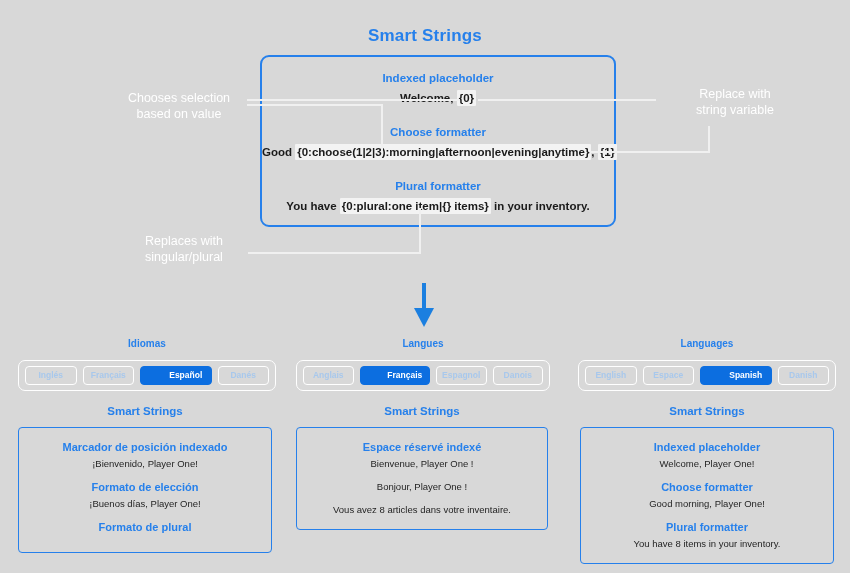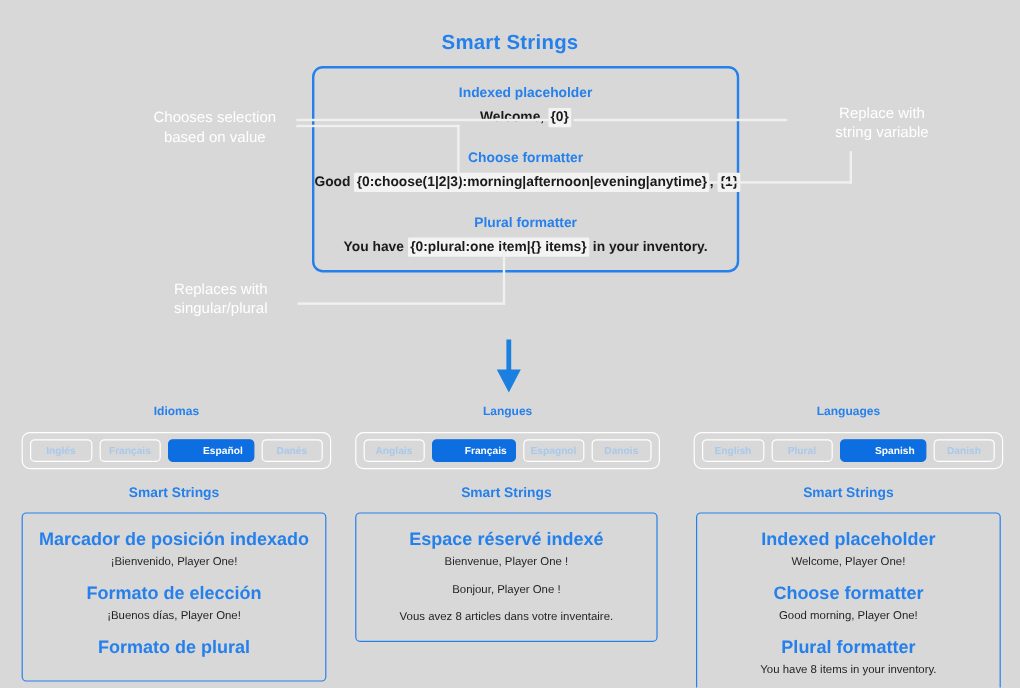--- a/index.html
+++ b/index.html
@@ -188,21 +188,21 @@
   .res-card {
     border: 1.5px solid #2680eb;
     border-radius: 4px;
     padding: 13px 8px 14px;
     box-sizing: border-box;
   }
   .res-row { text-align: center; }
   .res-row + .res-row { margin-top: 12px; }
   .res-key {
     color: #2680eb;
-    font-size: 15px;
+    font-size: 11px;
     font-weight: bold;
     margin-bottom: 5px;
   }
   .res-val {
     color: #1f1f1f;
     font-size: 9.5px;
   }
 </style>
 </head>
 <body>
@@ -260,21 +260,21 @@
       <div class="seg-btn selected">Français</div>
       <div class="seg-btn">Espagnol</div>
       <div class="seg-btn">Danois</div>
     </div>
   </div>
 
   <div class="column" id="col-en">
     <div class="col-title">Languages</div>
     <div class="segmented">
       <div class="seg-btn">English</div>
-      <div class="seg-btn">Plural</div>
+      <div class="seg-btn">Espace</div>
       <div class="seg-btn selected">Spanish</div>
       <div class="seg-btn">Danish</div>
     </div>
   </div>
 
   <div class="result-block" id="res-es">
     <div class="res-title">Smart Strings</div>
     <div class="res-card">
       <div class="res-row">
         <div class="res-key">Marcador de posición indexado</div>

